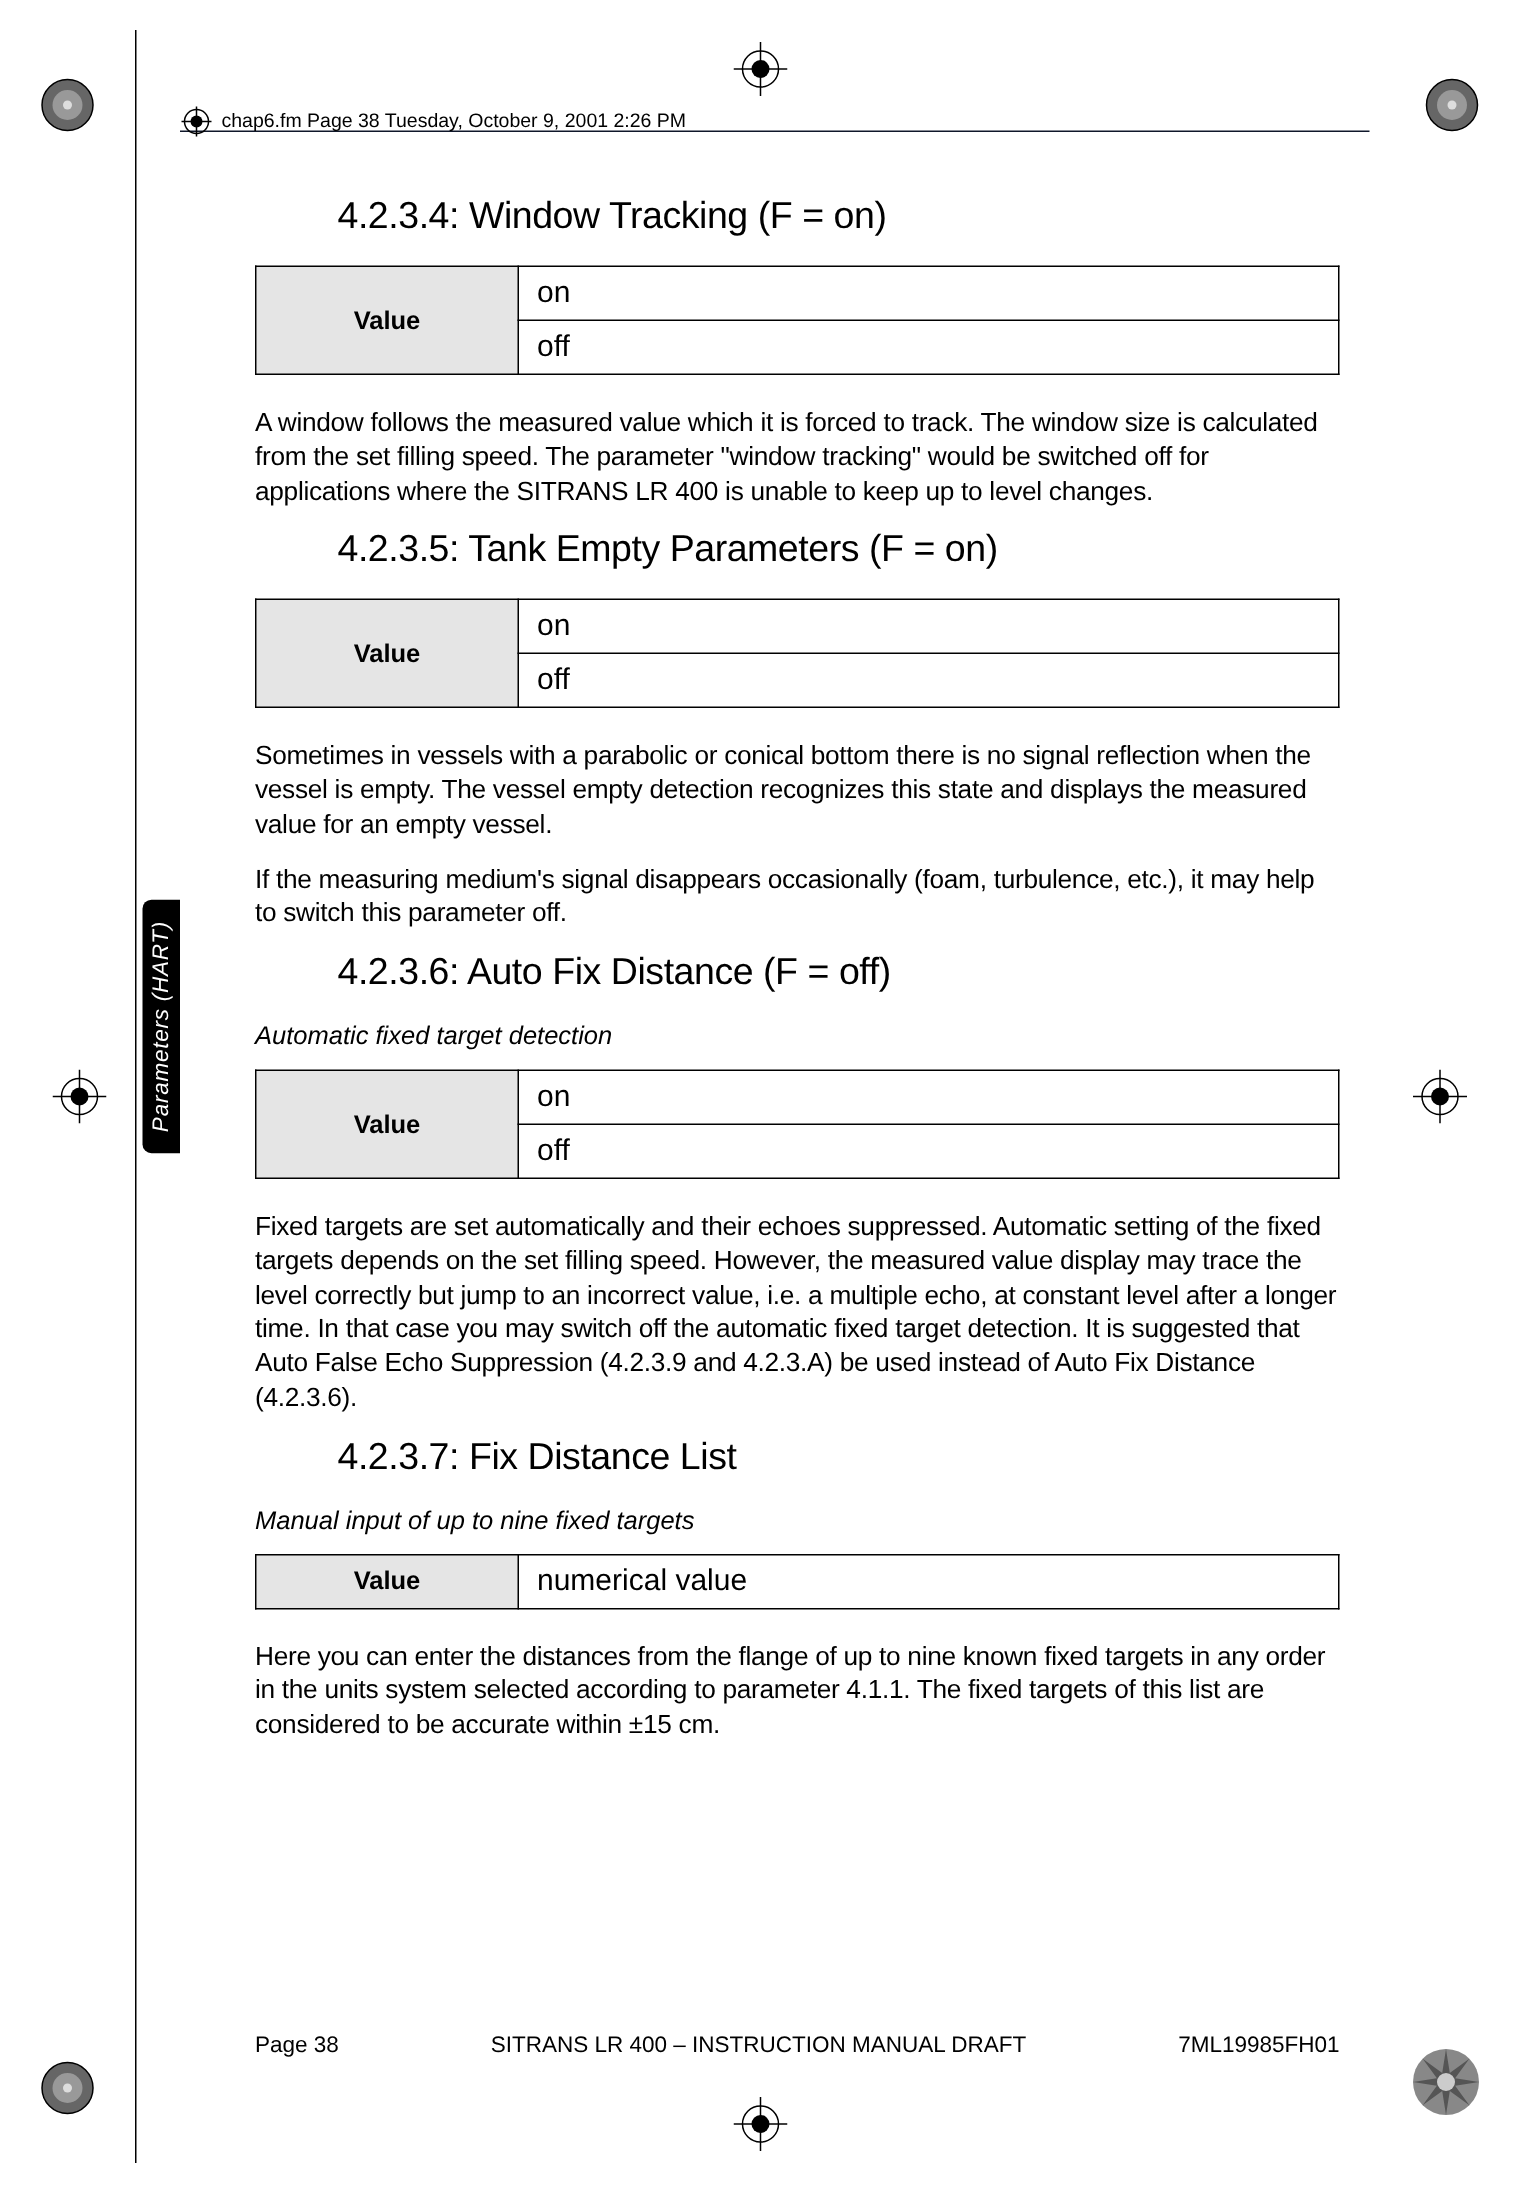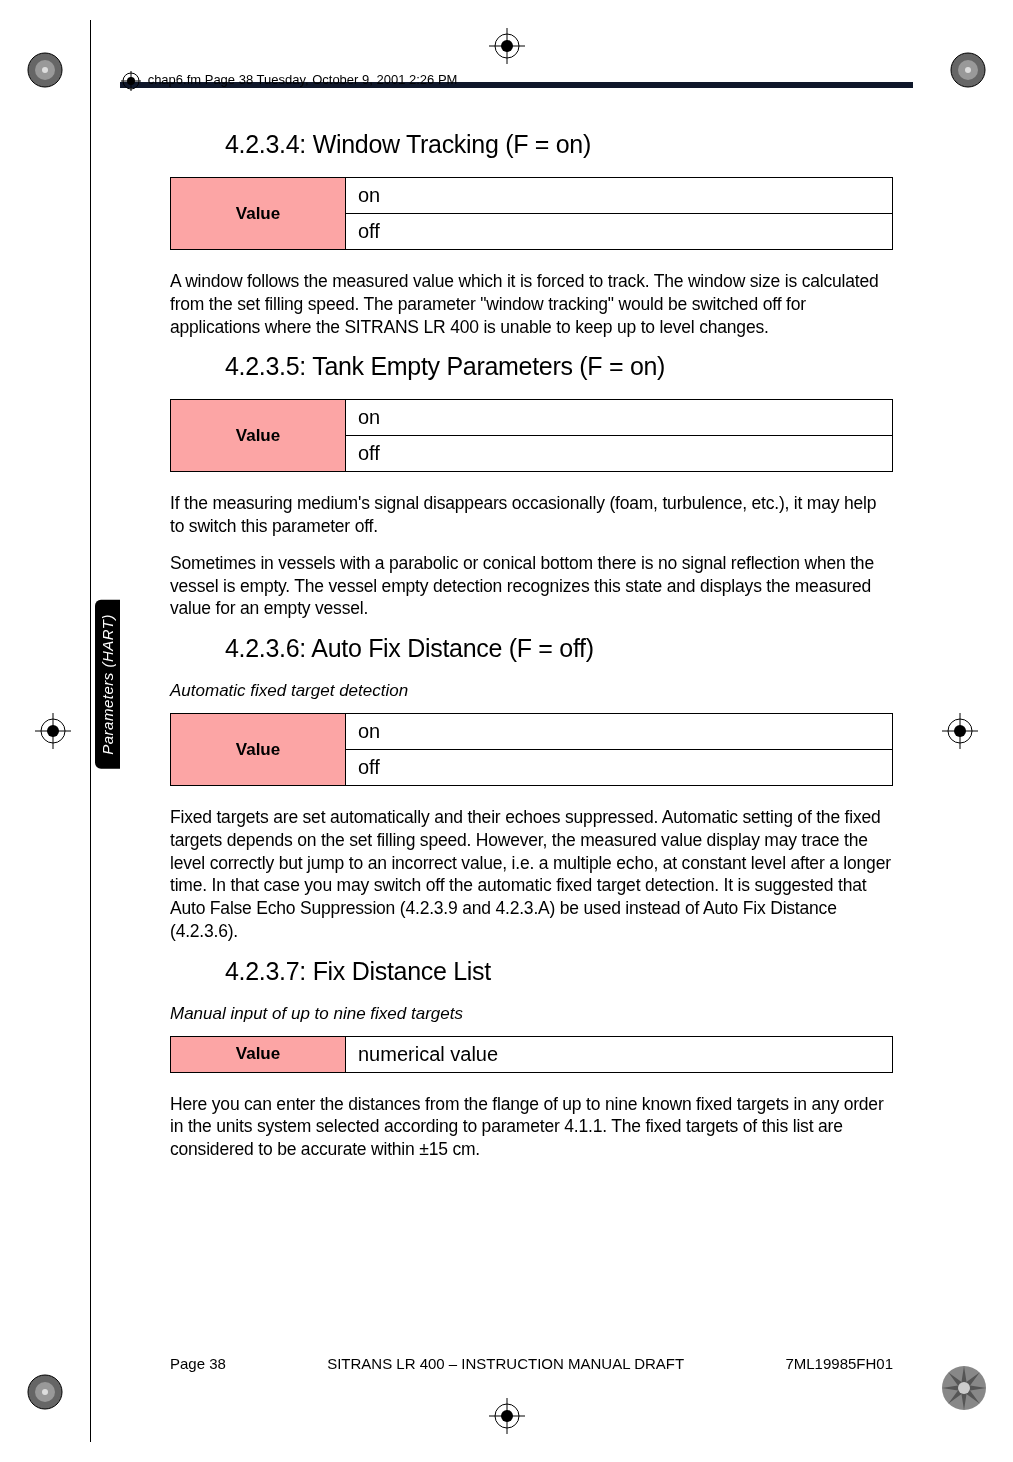--- a/index.html
+++ b/index.html
@@ -13,29 +13,29 @@
     overflow: hidden;
   }
   .disc-tl { position: absolute; left: 25px; top: 50px; }
   .disc-tr { position: absolute; right: 25px; top: 50px; }
   .disc-bl { position: absolute; left: 25px; bottom: 50px; }
   .disc-br { position: absolute; right: 25px; bottom: 50px; }
   .target-left { position: absolute; left: 35px; top: 50%; transform: translateY(-50%); }
   .target-right { position: absolute; right: 35px; top: 50%; transform: translateY(-50%); }
   .target-top { position: absolute; left: 50%; top: 28px; transform: translateX(-50%); }
   .target-bottom { position: absolute; left: 50%; bottom: 28px; transform: translateX(-50%); }
-  .header-line { position: absolute; left: 120px; right: 100px; top: 70px; border-bottom: 6px solid #0f172a; font-size: 13px; padding-bottom: 2px; height: 18px; }
+  .header-line { position: absolute; left: 120px; right: 100px; top: 70px; border-bottom: 1px solid #0f172a; font-size: 13px; padding-bottom: 2px; height: 18px; }
   .vert-line { position: absolute; left: 90px; top: 20px; bottom: 20px; width: 1px; background: #000; }
   .content { position: absolute; left: 170px; right: 120px; top: 120px; bottom: 130px; }
   .h-section { font-family: Helvetica, Arial, sans-serif; font-weight: 400; font-size: 25px; margin-top: 10px; margin-bottom: 18px; margin-left: 55px; letter-spacing: -0.3px; }
   .body-text { font-size: 17.5px; font-family: Liberation Sans, sans-serif; font-weight: 300; line-height: 1.3; margin-bottom: 14px; letter-spacing: -0.2px; }
   .italic-text { font-style: italic; font-size: 17px; font-weight: 300; margin-bottom: 12px; }
   table.value-table { width: 100%; border-collapse: collapse; margin-bottom: 20px; }
   table.value-table td { border: 1.5px solid #000; padding: 6px 12px; font-size: 20px; }
-  table.value-table td.label { background: #fca5a5; font-weight: 700; text-align: center; width: 175px; font-size: 17px; }
+  table.value-table td.label { background: #e5e5e5; font-weight: 700; text-align: center; width: 175px; font-size: 17px; }
   .side-tab { position: absolute; left: 95px; top: 600px; background: #000; color: #fff; font-size: 15px; font-style: italic; font-family: Helvetica, Arial, sans-serif; padding: 14px 4px; writing-mode: vertical-rl; transform: rotate(180deg); border-radius: 0 6px 6px 0; letter-spacing: 0.5px; }
   .footer { position: absolute; left: 170px; right: 120px; bottom: 90px; display: flex; justify-content: flex-start; font-size: 15px; border-top: 0px; }
   .footer .center { flex:1; text-align:center; }
 </style>
 </head>
 <body>
 
 <div class="vert-line"></div>
 
 <svg class="disc-tl" width="40" height="40">
@@ -122,22 +122,22 @@
     <tbody>
         <tr>
           <td class="label" rowspan="2">Value</td>
         <td>on</td>
         </tr>
     <tr>
           <td>off</td>
         </tr>
   </tbody>
     </table>
+  <div class="body-text">Sometimes in vessels with a parabolic or conical bottom there is no signal reflection when the vessel is empty. The vessel empty detection recognizes this state and displays the measured value for an empty vessel.</div>
   <div class="body-text">If the measuring medium's signal disappears occasionally (foam, turbulence, etc.), it may help to switch this parameter off.</div>
-  <div class="body-text">Sometimes in vessels with a parabolic or conical bottom there is no signal reflection when the vessel is empty. The vessel empty detection recognizes this state and displays the measured value for an empty vessel.</div>
 
   <div class="h-section">4.2.3.6: Auto Fix Distance (F = off)</div>
   <div class="italic-text">Automatic fixed target detection</div>
   <table class="value-table">
     <tbody>
         <tr>
           <td class="label" rowspan="2">Value</td>
         <td>on</td>
         </tr>
     <tr>

